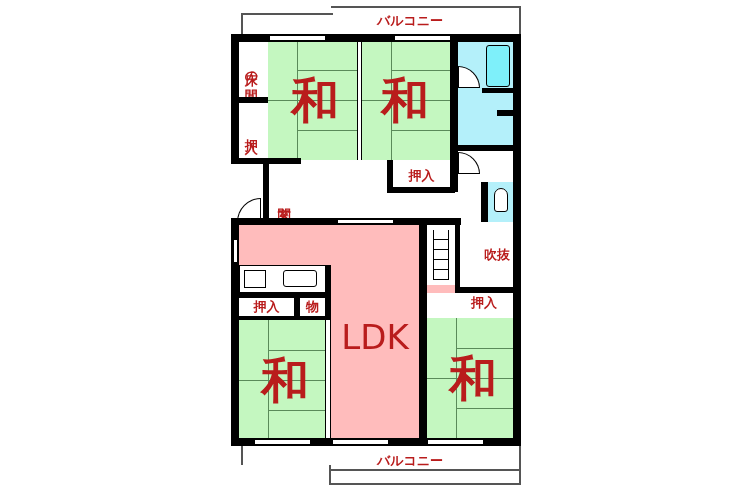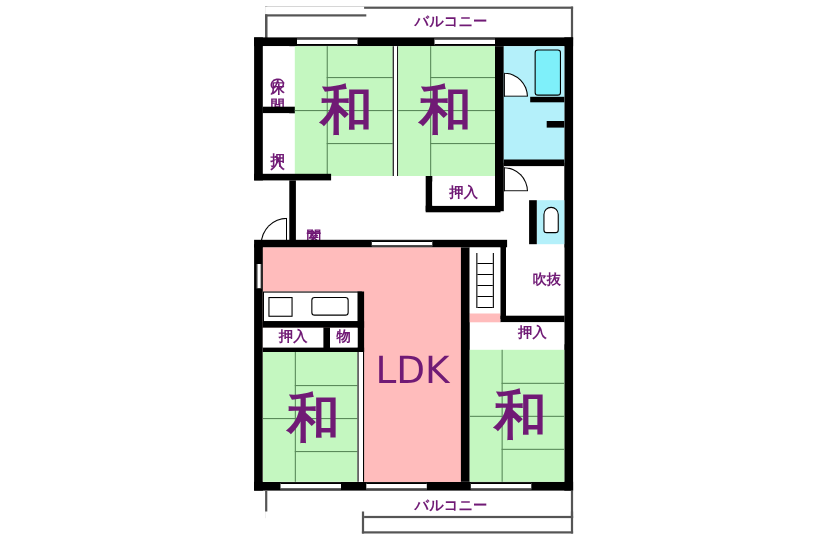--- a/index.html
+++ b/index.html
@@ -3,21 +3,21 @@
 <meta charset="utf-8">
 <style>
   html, body { margin:0; padding:0; background:#ffffff; }
   body { width:750px; height:489px; position:relative; overflow:hidden; font-family:"DejaVu Sans", sans-serif; }
   .abs { position:absolute; box-sizing:border-box; }
   .wall { background:#000; }
   .tatami { background:#c4f7c0; }
   .ldk { background:#ffbcbc; }
   .wet { background:#b4f0fa; }
   .white { background:#fff; }
-  .lbl { font-weight:bold; color:#701a75; display:flex; align-items:center; justify-content:center; text-align:left; line-height:1.05; }
+  .lbl { font-weight:bold; color:#b91c1c; display:flex; align-items:center; justify-content:center; text-align:left; line-height:1.05; }
   .big { font-size:48px; font-weight:900; }
   .vtext { writing-mode:vertical-rl; text-orientation:upright; font-size:13px; letter-spacing:1px; }
   .small { font-size:13px; }
   .win { background:#fff; border-top:1px solid #000; border-bottom:1px solid #000; }
   .winv { background:#fff; border-left:1px solid #000; border-right:1px solid #000; }
   .tline { background:#5a8a5a; }
   .door-arc { border:1px solid #000; background:#fff; }
 </style>
 </head>
 <body>

